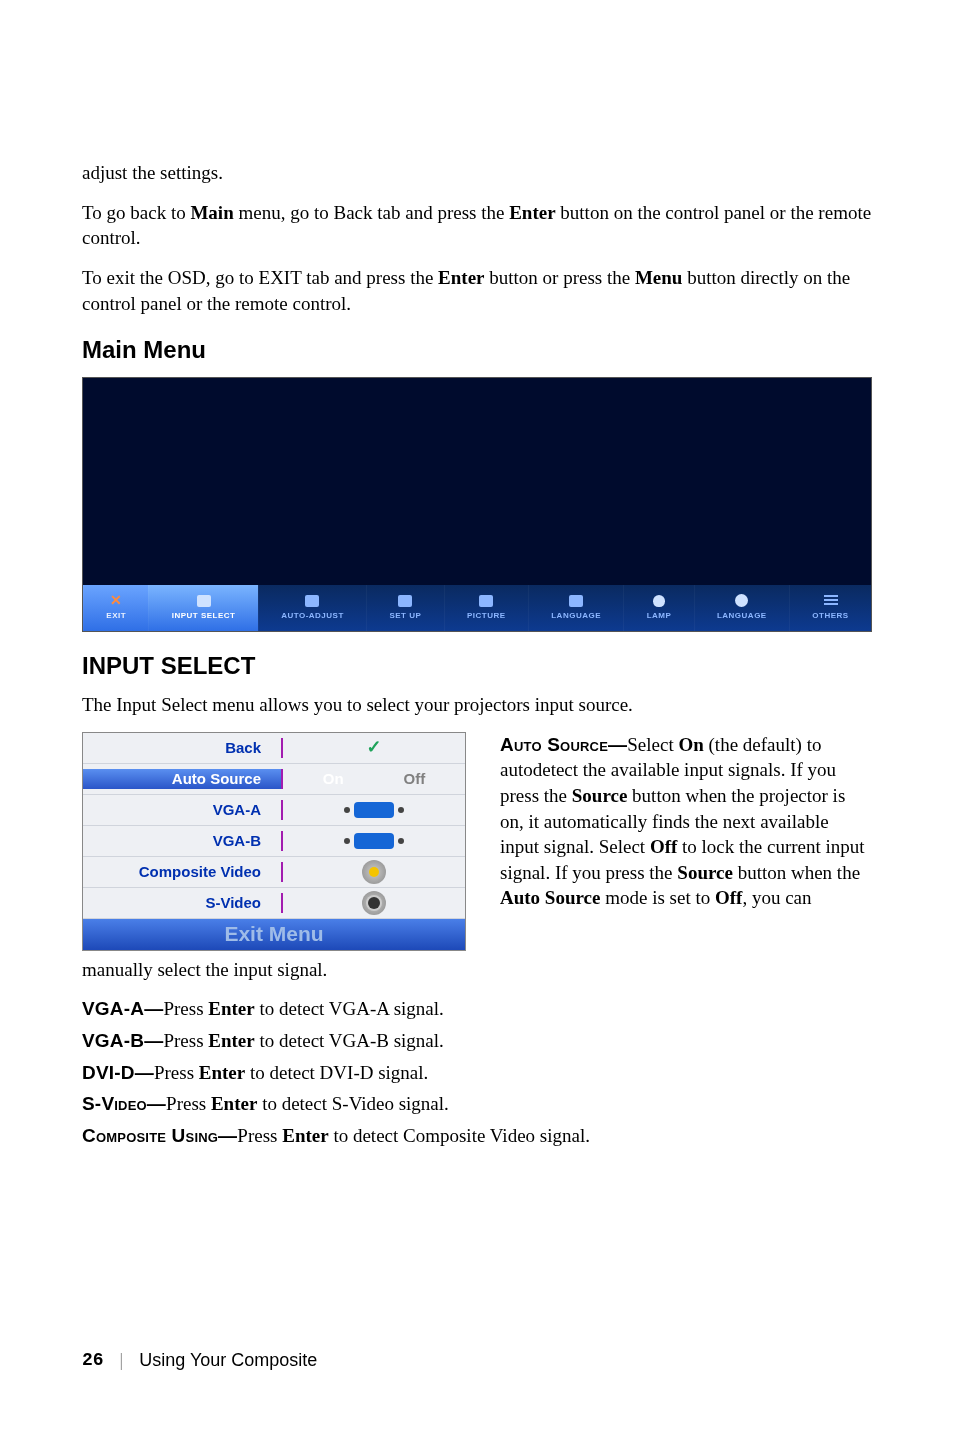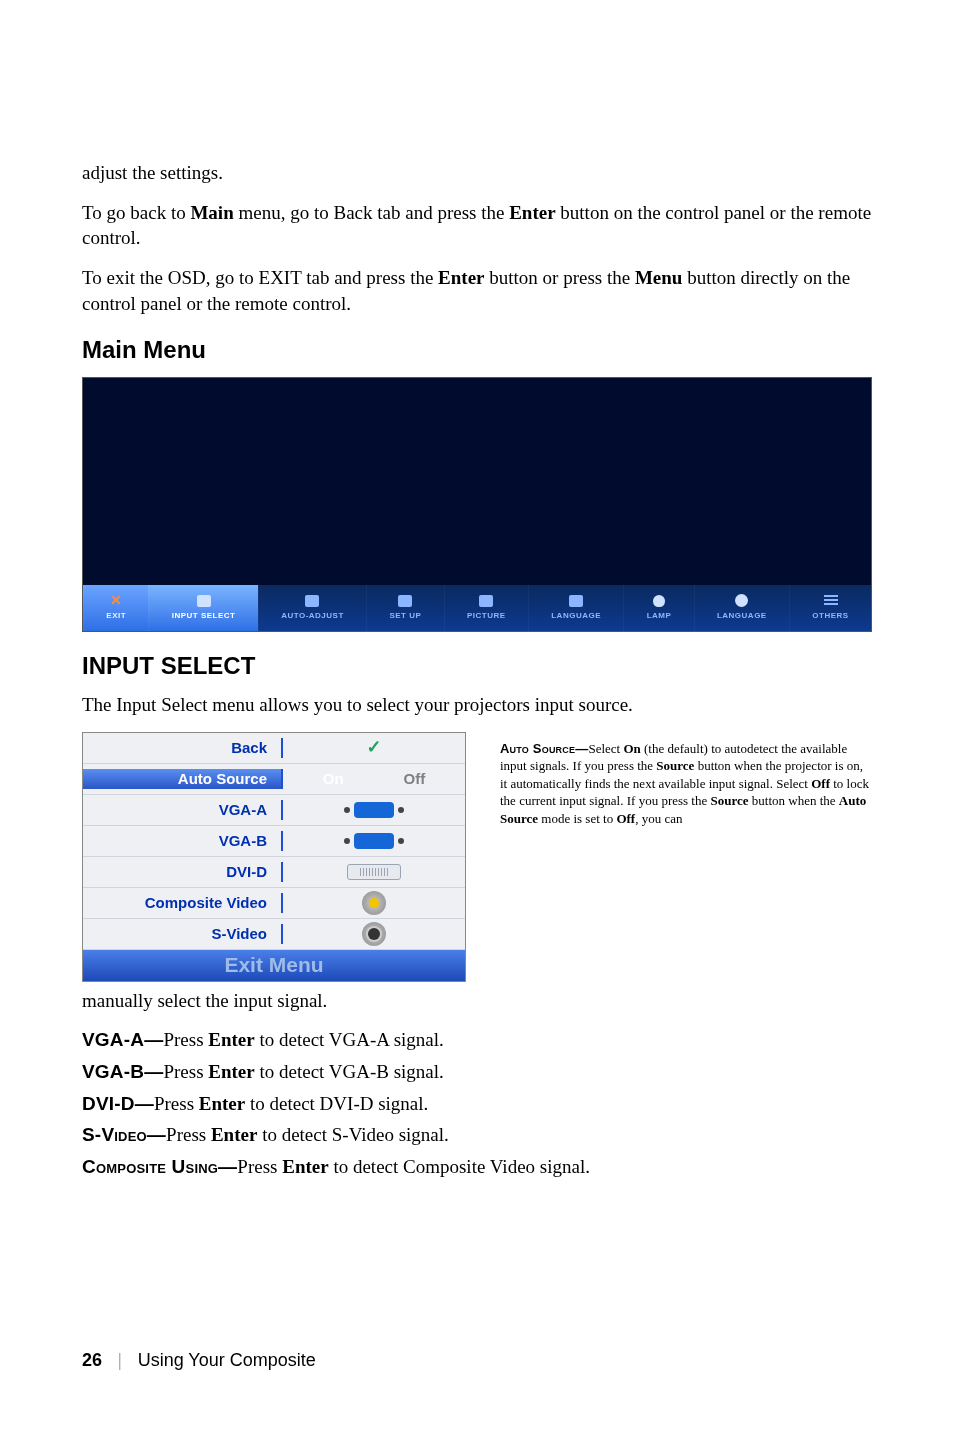--- a/index.html
+++ b/index.html
@@ -84,23 +84,23 @@
   .osd-row {
     display: flex;
     height: 31px;
     align-items: center;
     border-bottom: 1px solid #d0d4dc;
   }
   .osd-row:last-child { border-bottom: none; background: linear-gradient(#4a7fe8, #1d49b8); }
   .osd-left {
     width: 200px;
     text-align: right;
-    padding-right: 14px;
+    padding-right: 20px;
     color: #0030b0;
-    border-right: 2px solid #1d4ed8;
+    border-right: 2px solid #a21caf;
   }
   .osd-row.hi .osd-left { background: linear-gradient(#5a8ff0, #2a55c8); color:#fff; }
   .osd-right {
     flex: 1;
     display:flex;
     align-items:center;
     justify-content:center;
     gap: 60px;
     color:#808080;
     position: relative;
@@ -130,41 +130,40 @@
   .port-sv::before { content:""; width:12px; height:12px; border-radius:50%; background:#333; box-shadow: 0 0 0 2px #ccc; }
   .port-cv::before { content:""; width:10px; height:10px; border-radius:50%; background:#f4c400; }
   .osd-exit {
     color:#9fbce8; text-align:center; width:100%; font-size:21px;
   }
   .osd-row:last-child .check { position:absolute; right:80px; color:#fff; }
 
   .right-col {
     flex: 1;
     font-family: Georgia, 'Times New Roman', serif;
-    font-size: 13px;
+    font-size: 19px;
     line-height: 1.35;
-    margin-top: 8px;
   }
   .smallcaps {
     font-family: Arial, Helvetica, sans-serif;
     font-weight: bold;
     font-variant: small-caps;
     letter-spacing: 0.2px;
   }
   .def-line { margin-bottom: 6px; }
   .footer {
     position: absolute;
     bottom: 60px;
     left: 82px;
     display: flex;
     align-items: center;
     gap: 16px;
     font-size: 18px;
   }
-  .footer .pnum { font-weight: bold; font-family: Liberation Sans, sans-serif; }
+  .footer .pnum { font-weight: bold; font-family: Liberation Mono, monospace; }
   .footer .sep { color:#888; }
   .footer .chap { font-family: Arial, sans-serif; }
 </style>
 </head>
 <body>
 
 <p class="paragraph">adjust the settings.</p>
 
 <p class="paragraph">
   <span>To go back to </span><span class="bold">Main</span><span> menu, go to Back tab and press the </span><span class="bold">Enter</span><span> button on the control panel or the remote control.</span>
@@ -257,26 +256,20 @@
           <span class="port-vga"></span>
         </div>
     </div>
     <div class="osd-row">
       <div class="osd-left">VGA-B</div>
       <div class="osd-right">
           <span class="port-vga"></span>
         </div>
     </div>
     <div class="osd-row">
-      <div class="osd-left">DVI-D</div>
-      <div class="osd-right">
-          <span class="port-dvi"></span>
-        </div>
-    </div>
-    <div class="osd-row">
       <div class="osd-left">Composite Video</div>
       <div class="osd-right">
           <span class="port-cv"></span>
         </div>
     </div>
     <div class="osd-row">
       <div class="osd-left">S-Video</div>
       <div class="osd-right">
           <span class="port-sv"></span>
         </div>

